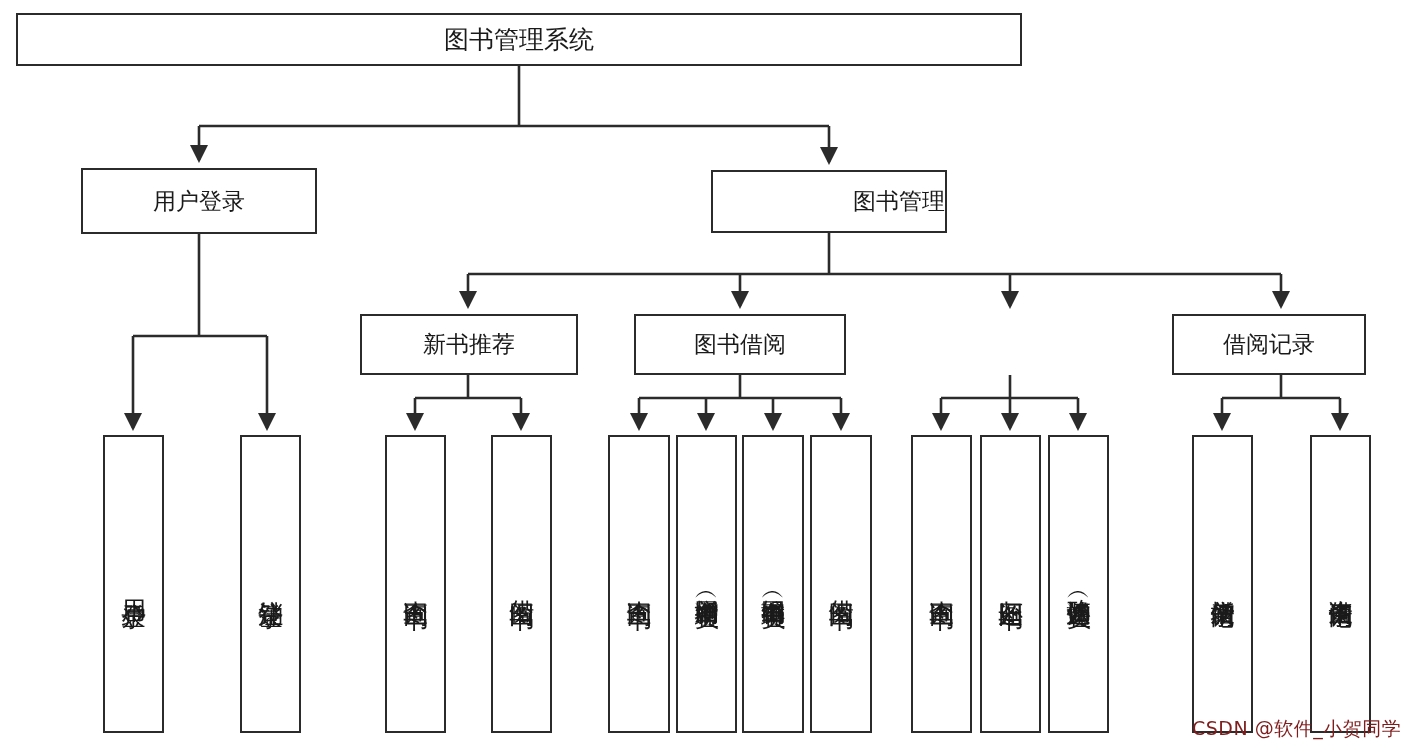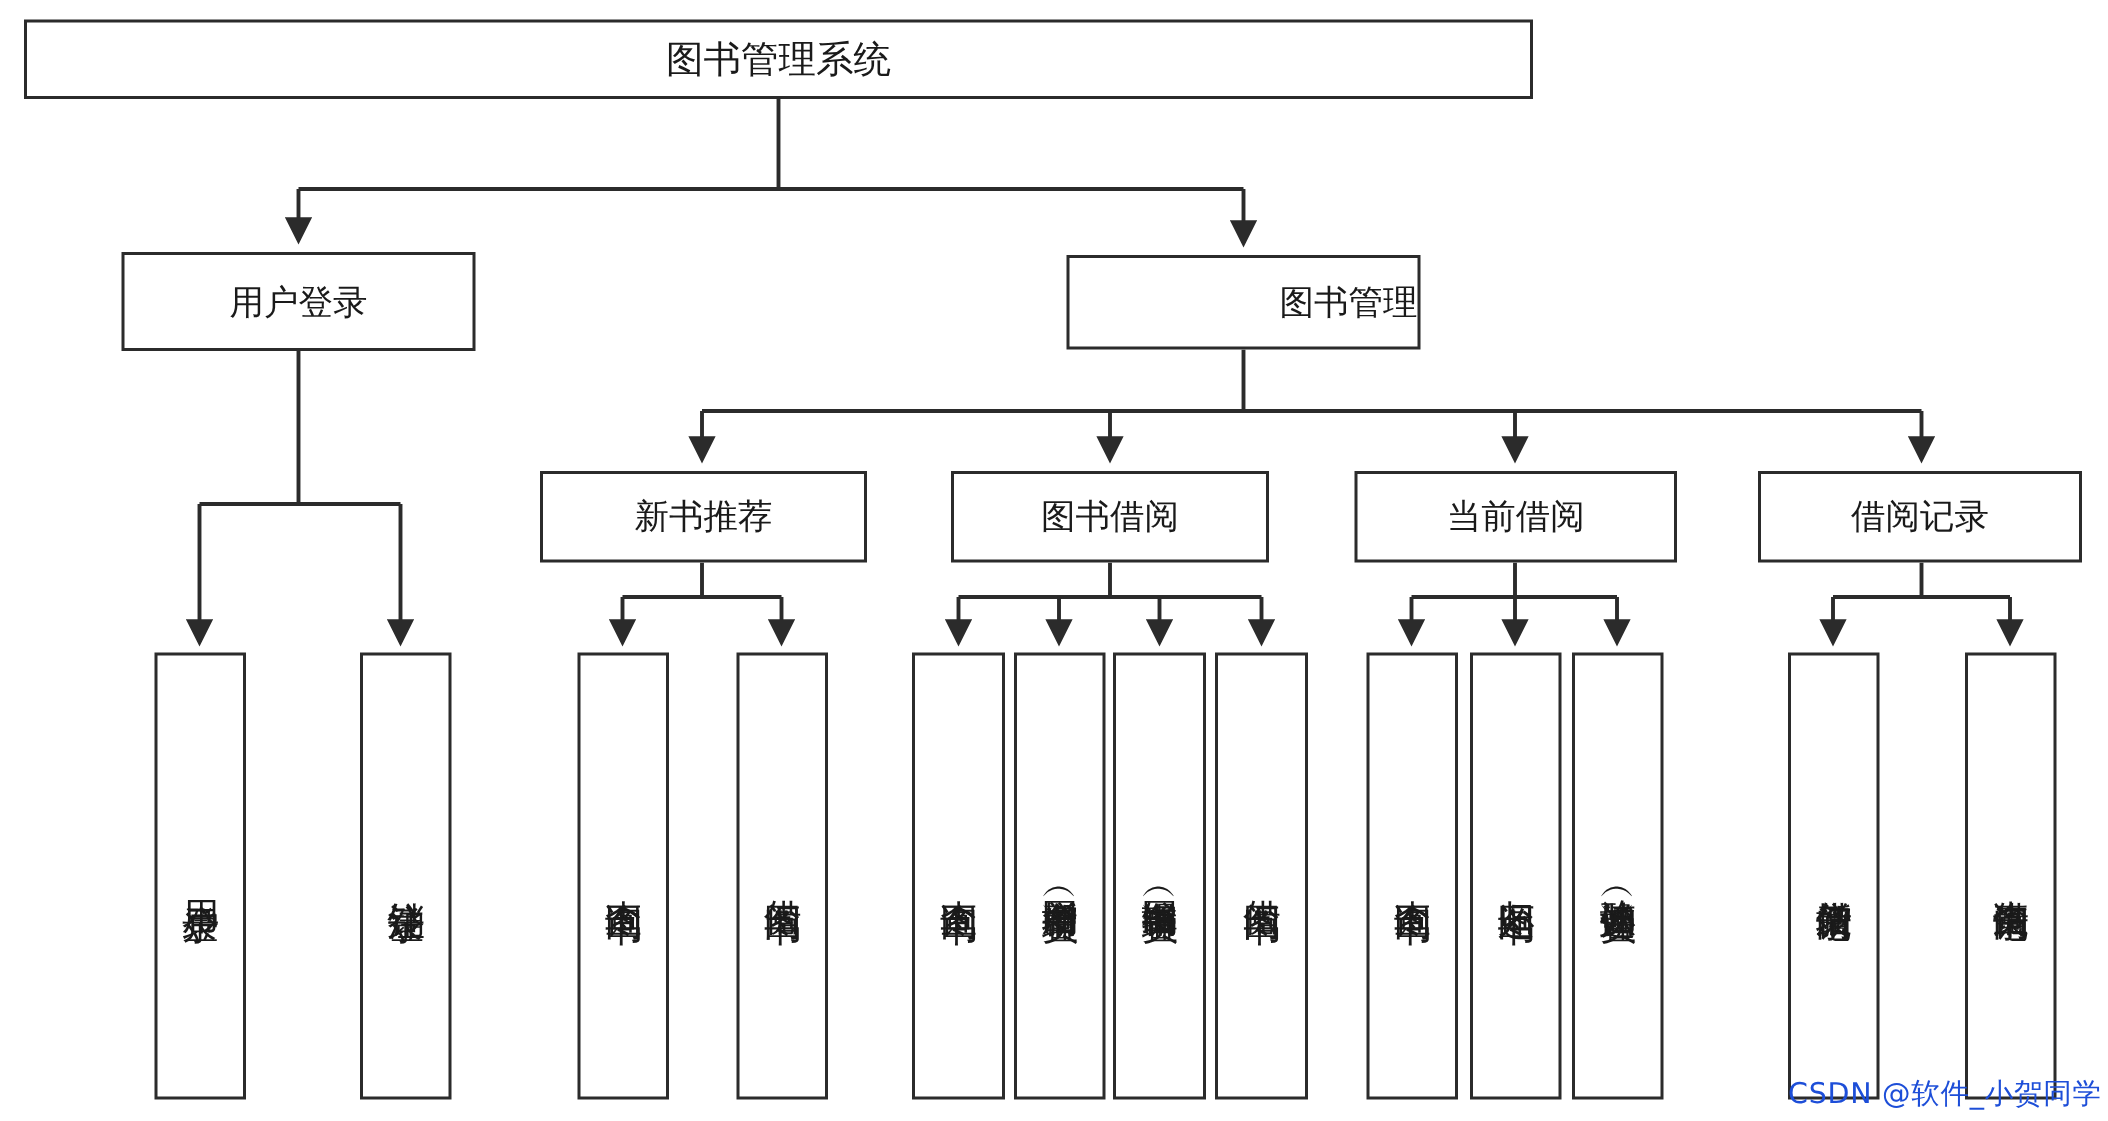--- a/index.html
+++ b/index.html
@@ -61,21 +61,21 @@
     white-space: nowrap;
     text-align: center;
   }
   .vtext.small {
     font-size: 24px;
     letter-spacing: 1px;
   }
   .watermark {
     position: absolute;
     font-size: 19px;
-    color: #1d4ed8;
+    color: #7f1d1d;
     white-space: nowrap;
     letter-spacing: 0.5px;
   }
 </style>
 </head>
 <body>
 
 <div id="diagram">
 
   <svg id="connectors" viewBox="0 0 1405 747" xmlns="http://www.w3.org/2000/svg">
@@ -138,24 +138,21 @@
   <div class="node lvl2" style="left:711px; top:170px; width:236px; height:63px;justify-content:flex-end;">
     <span>图书管理</span>
   </div>
 
   <div class="node lvl3" style="left:634px; top:314px; width:212px; height:61px;">
     <span>图书借阅</span>
   </div>
   <div class="node lvl3" style="left:360px; top:314px; width:218px; height:61px;">
     <span>新书推荐</span>
   </div>
-  <div class="node lvl3" style="left:903px; top:314px; width:215px; height:61px;">
-    <span>当前借阅</span>
-  </div>
-  <div class="node lvl3" style="left:1172px; top:314px; width:216px; height:61px;">
+  <div class="node lvl3" style="left:1172px; top:314px; width:194px; height:61px;">
     <span>借阅记录</span>
   </div>
 
   <div class="node leaf" style="left:103px; top:435px; width:61px; height:298px;">
     <span class="vtext">用户登录</span>
   </div>
   <div class="node leaf" style="left:240px; top:435px; width:61px; height:298px;">
     <span class="vtext">注销登录</span>
   </div>
 

